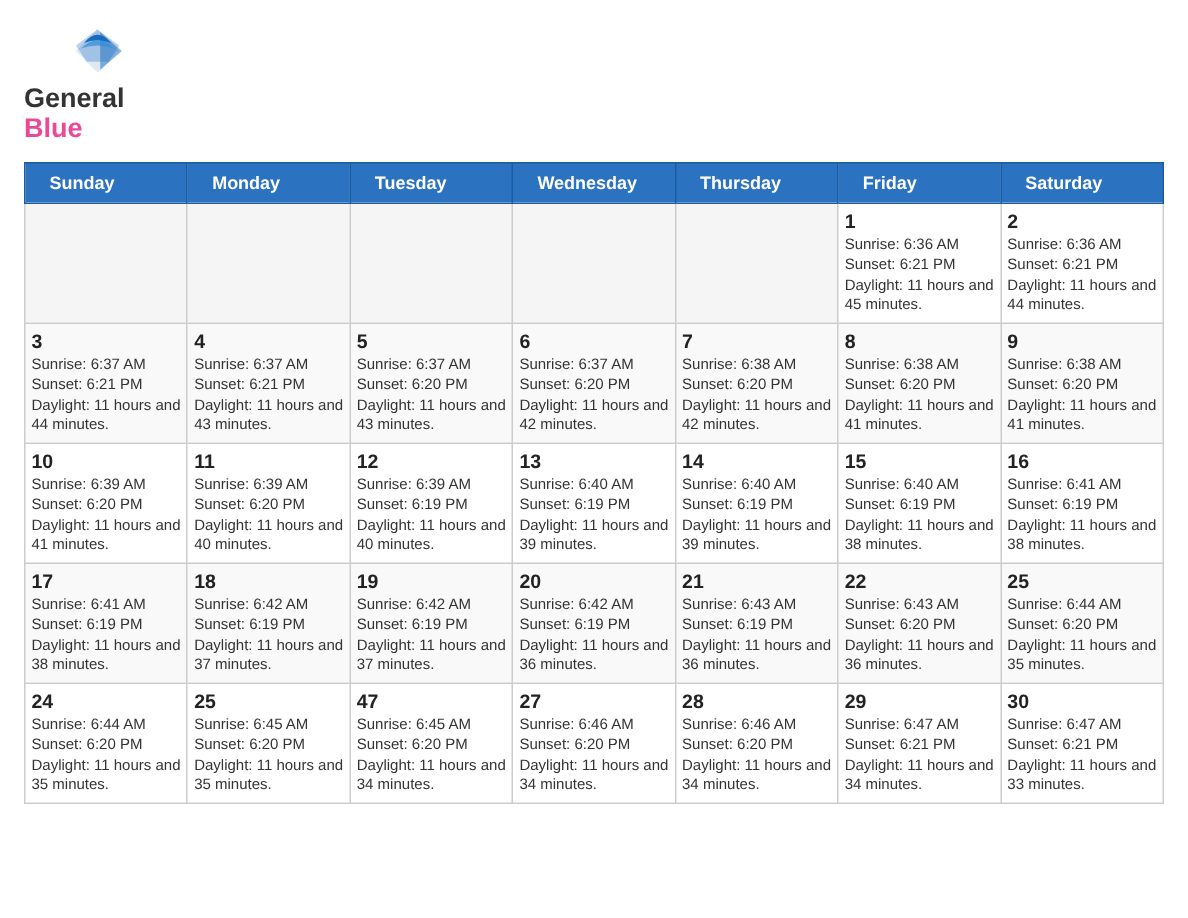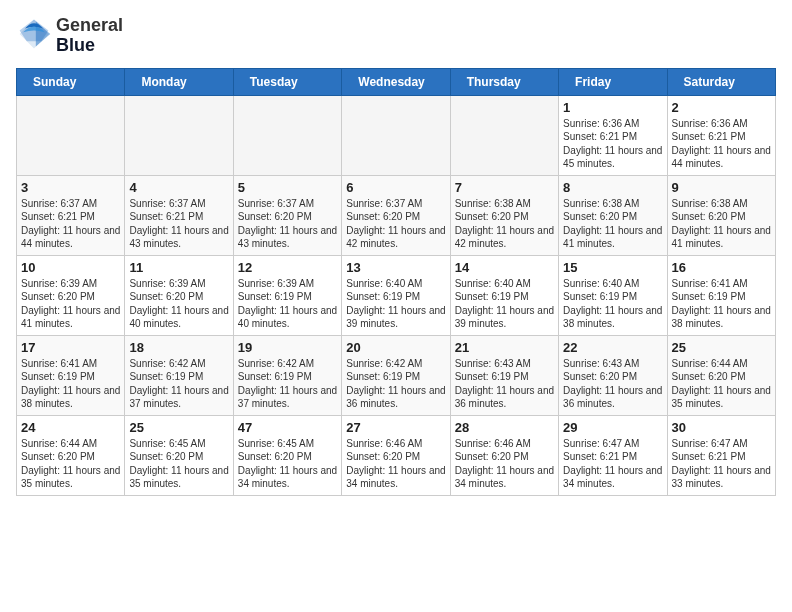--- a/index.html
+++ b/index.html
@@ -11,30 +11,31 @@
       padding: 16px;
     }
     .header-area {
       display: flex;
       justify-content: space-between;
       align-items: flex-start;
       margin-bottom: 12px;
     }
     .logo {
       display: flex;
-      align-items: flex-start;
+      align-items: flex-end;
       gap: 4px;
+      flex-direction: column;
     }
     .logo-text {
       font-size: 18px;
       font-weight: bold;
       line-height: 1.1;
     }
     .logo-general { color: #333; }
-    .logo-blue { color: #0f172a; }
+    .logo-blue { color: #ec4899; }
     .logo-icon {
       width: 36px;
       height: 36px;
     }
     .title-area {
       text-align: right;
     }
     .month-title {
       font-size: 36px;
       font-weight: bold;

